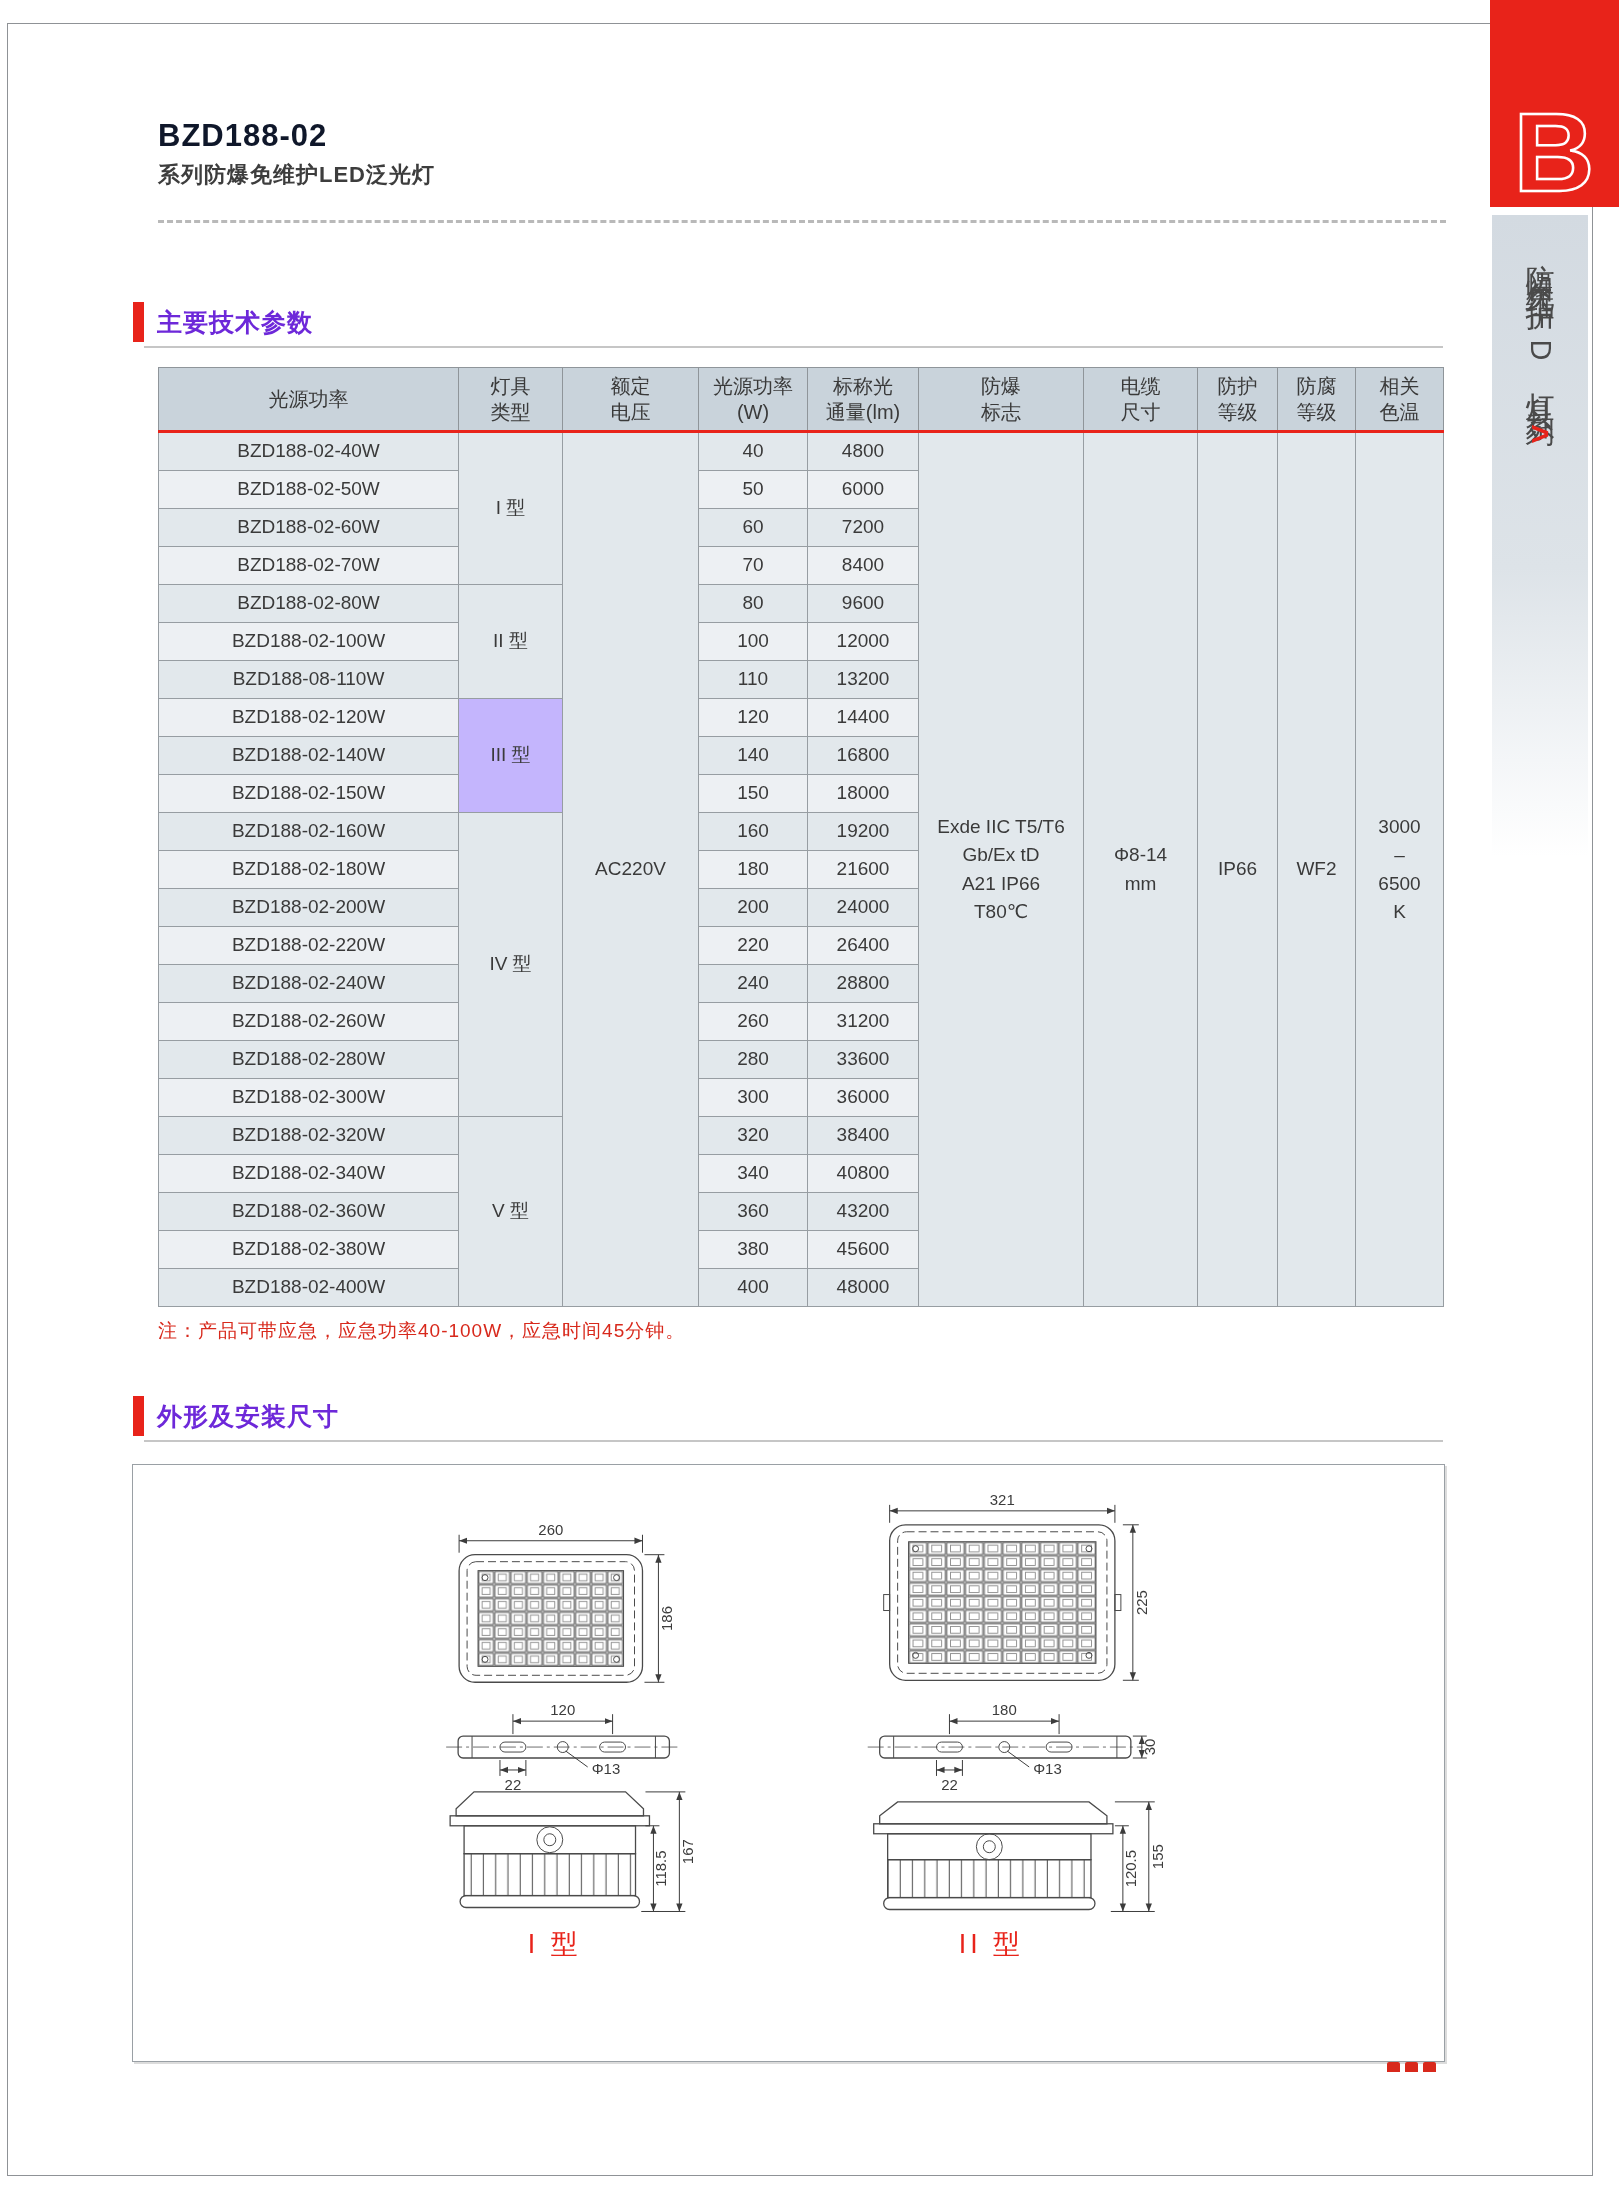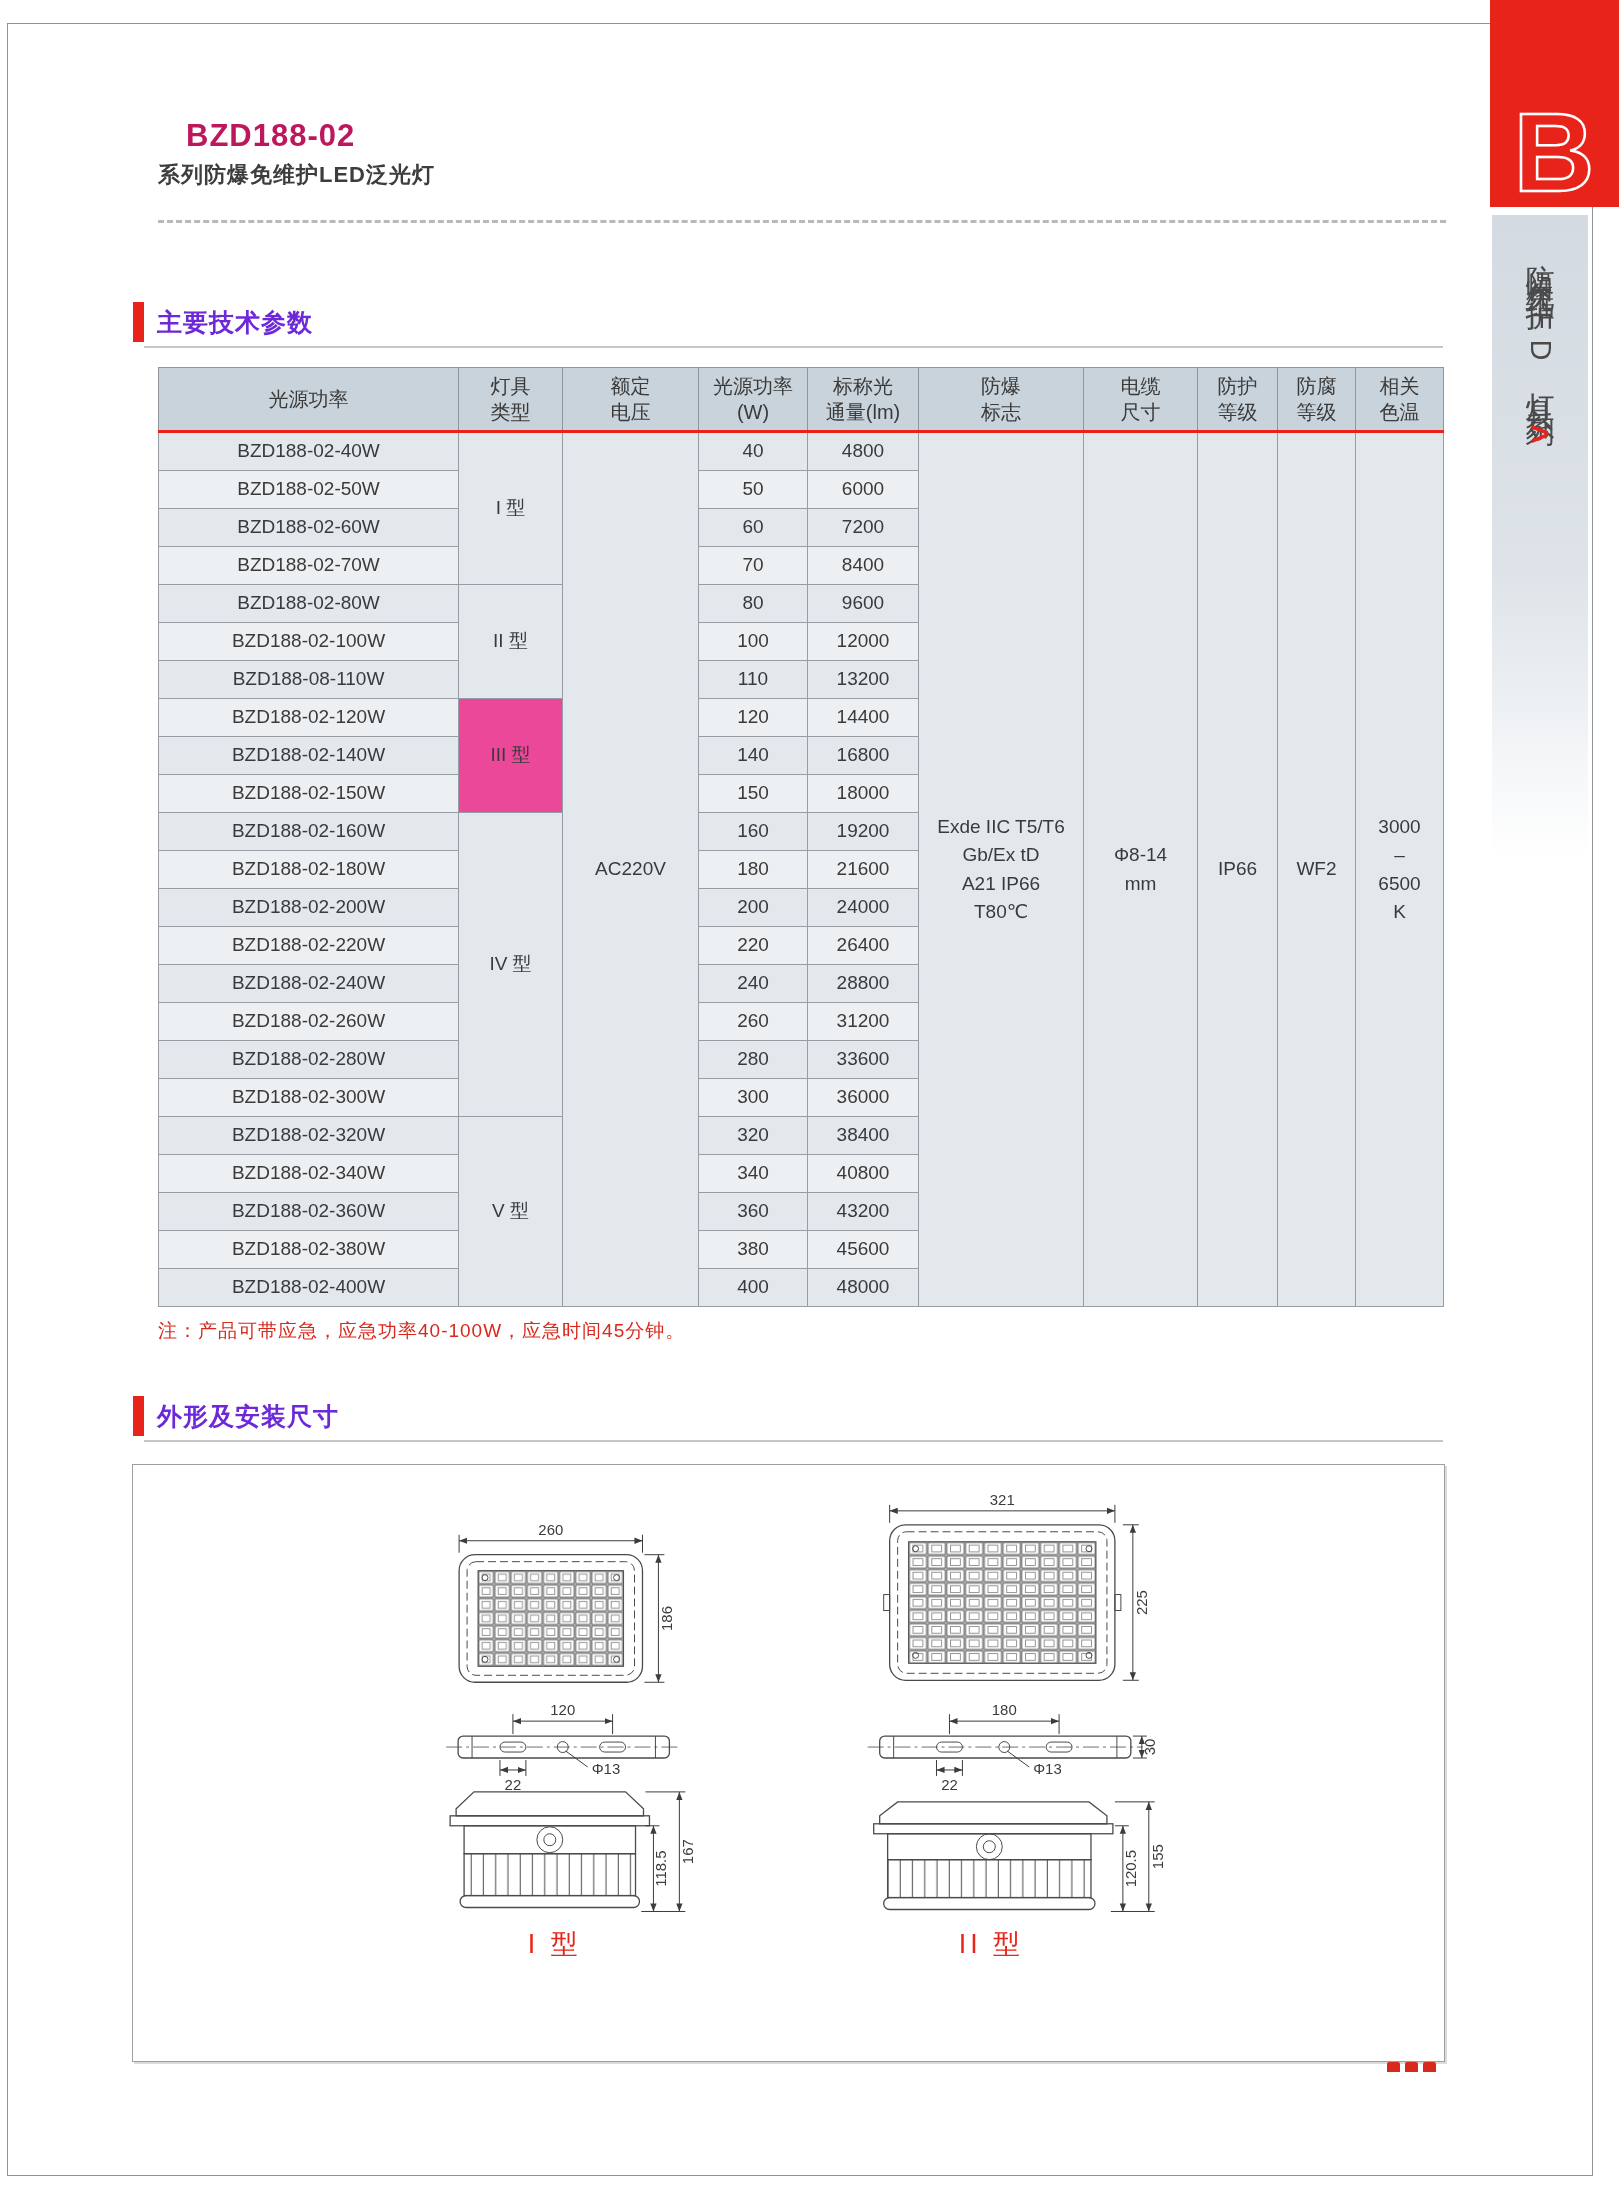--- a/index.html
+++ b/index.html
@@ -20,21 +20,21 @@
     background:linear-gradient(#d3dae1 0%,#dde3e8 55%,#f4f6f8 85%,#ffffff 100%);
     display:flex;flex-direction:column;align-items:center;padding-top:26px;box-sizing:border-box;
   }
   .v-text{
     writing-mode:vertical-rl;text-orientation:mixed;
     font-size:29px;letter-spacing:9px;color:#4a4a4a;line-height:1;
   }
   .chev{font-size:32px;color:#e8231a;font-weight:bold;margin-top:10px;transform:scaleY(1.05);}
   
   .title-block{position:absolute;left:158px;top:118px;}
-  .title-line1{font-size:31px;font-weight:bold;color:#be185d;letter-spacing:1px;margin-left:28px;}
+  .title-line1{font-size:31px;font-weight:bold;color:#0f172a;letter-spacing:1px;}
   .title-line2{font-size:22px;font-weight:bold;color:#3d3d3d;margin-top:6px;letter-spacing:1px;}
   .title-dashes{position:absolute;left:158px;top:220px;width:1288px;border-top:3px dashed #b9b9b9;}
   
   .sec{position:absolute;left:133px;width:1310px;height:50px;}
   .sec-bar{position:absolute;left:0;top:0;width:11px;height:40px;background:#e8231a;}
   .sec-title{position:absolute;left:24px;top:0;font-size:25px;font-weight:bold;color:#6d28d9;line-height:40px;letter-spacing:1px;}
   .sec-underline{position:absolute;left:11px;top:44px;width:1299px;height:2px;background:#c6c6c6;}
   #sec-specs{top:302px;}
   #sec-dims{top:1396px;}
   
@@ -46,21 +46,21 @@
     background:#c9d3db;border:1px solid #8f959a;border-bottom:3px solid #e8231a;
     height:62px;font-size:20px;font-weight:normal;color:#3a3a3a;
     white-space:pre-line;line-height:1.3;text-align:center;padding:0;
   }
   table.specs td{
     border:1px solid #979da2;height:37px;font-size:19px;color:#3a3a3a;
     text-align:center;white-space:pre-line;line-height:1.5;padding:0;
   }
   table.specs tbody td{background:#edf0f3;}
   table.specs tbody tr:nth-child(odd) td{background:#e2e8ec;}
-  table.specs tbody td.merged{background:#ec4899;}
+  table.specs tbody td.merged{background:#c4b5fd;}
   .note{position:absolute;left:158px;top:1318px;font-size:19px;color:#d8291c;letter-spacing:1px;}
   
   .draw-box{
     position:absolute;left:132px;top:1464px;width:1311px;height:596px;
     border:1px solid #9aa0a5;background:#ffffff;box-shadow:2px 2px 0 #dcdcdc;
   }
   .draw-box svg{display:block;}
   .dim{font-size:15px;fill:#3c3c3c;font-family:"Liberation Sans",sans-serif;}
   .redlabel{font-size:27px;fill:#e8231a;font-family:"Liberation Sans",sans-serif;letter-spacing:4px;}
   

